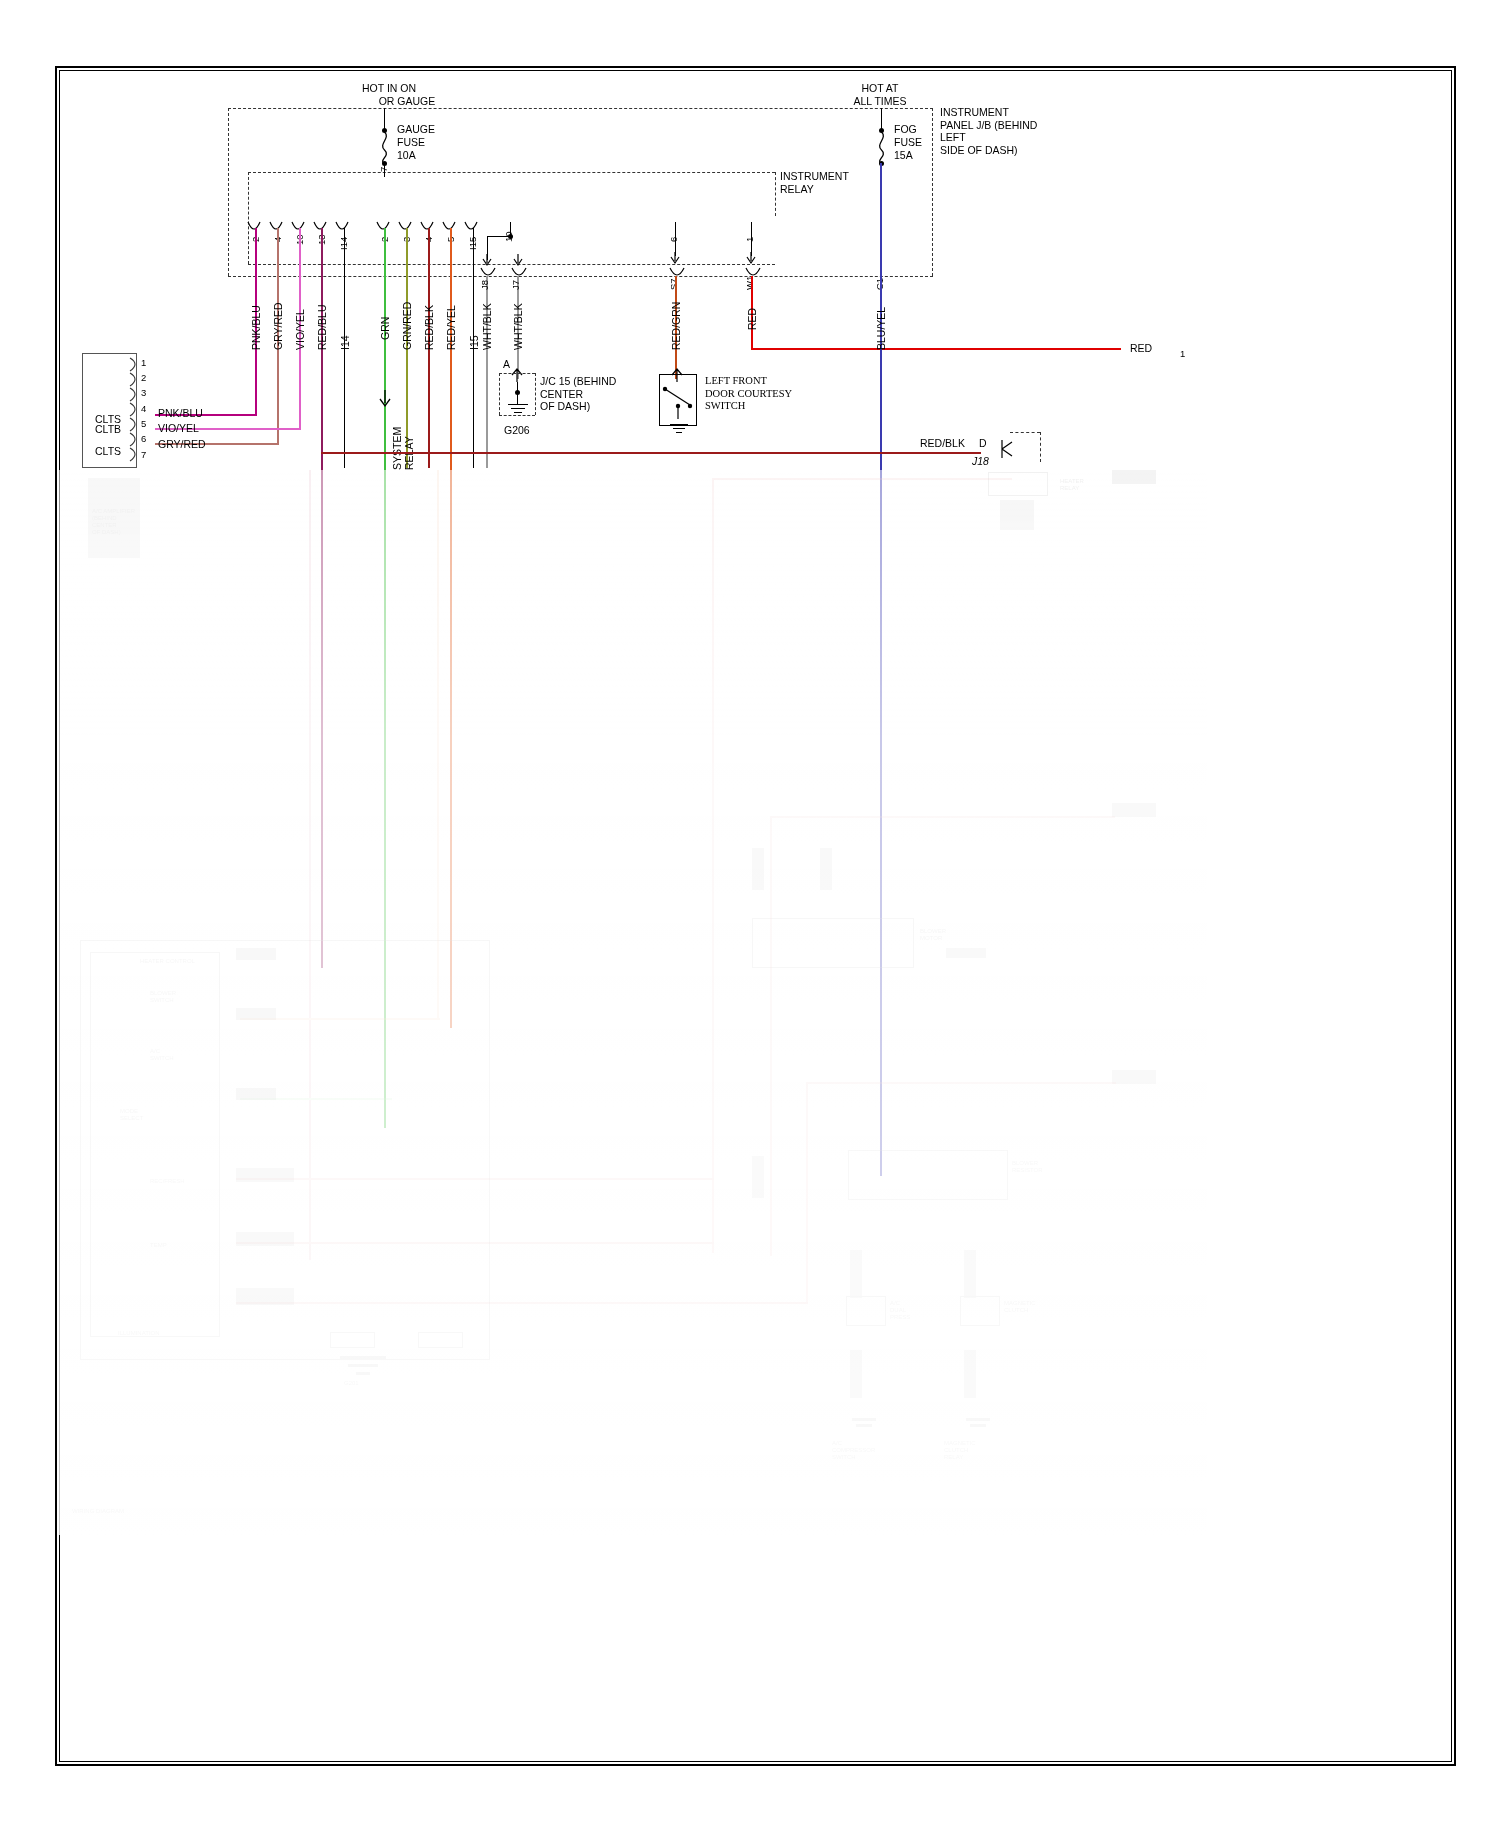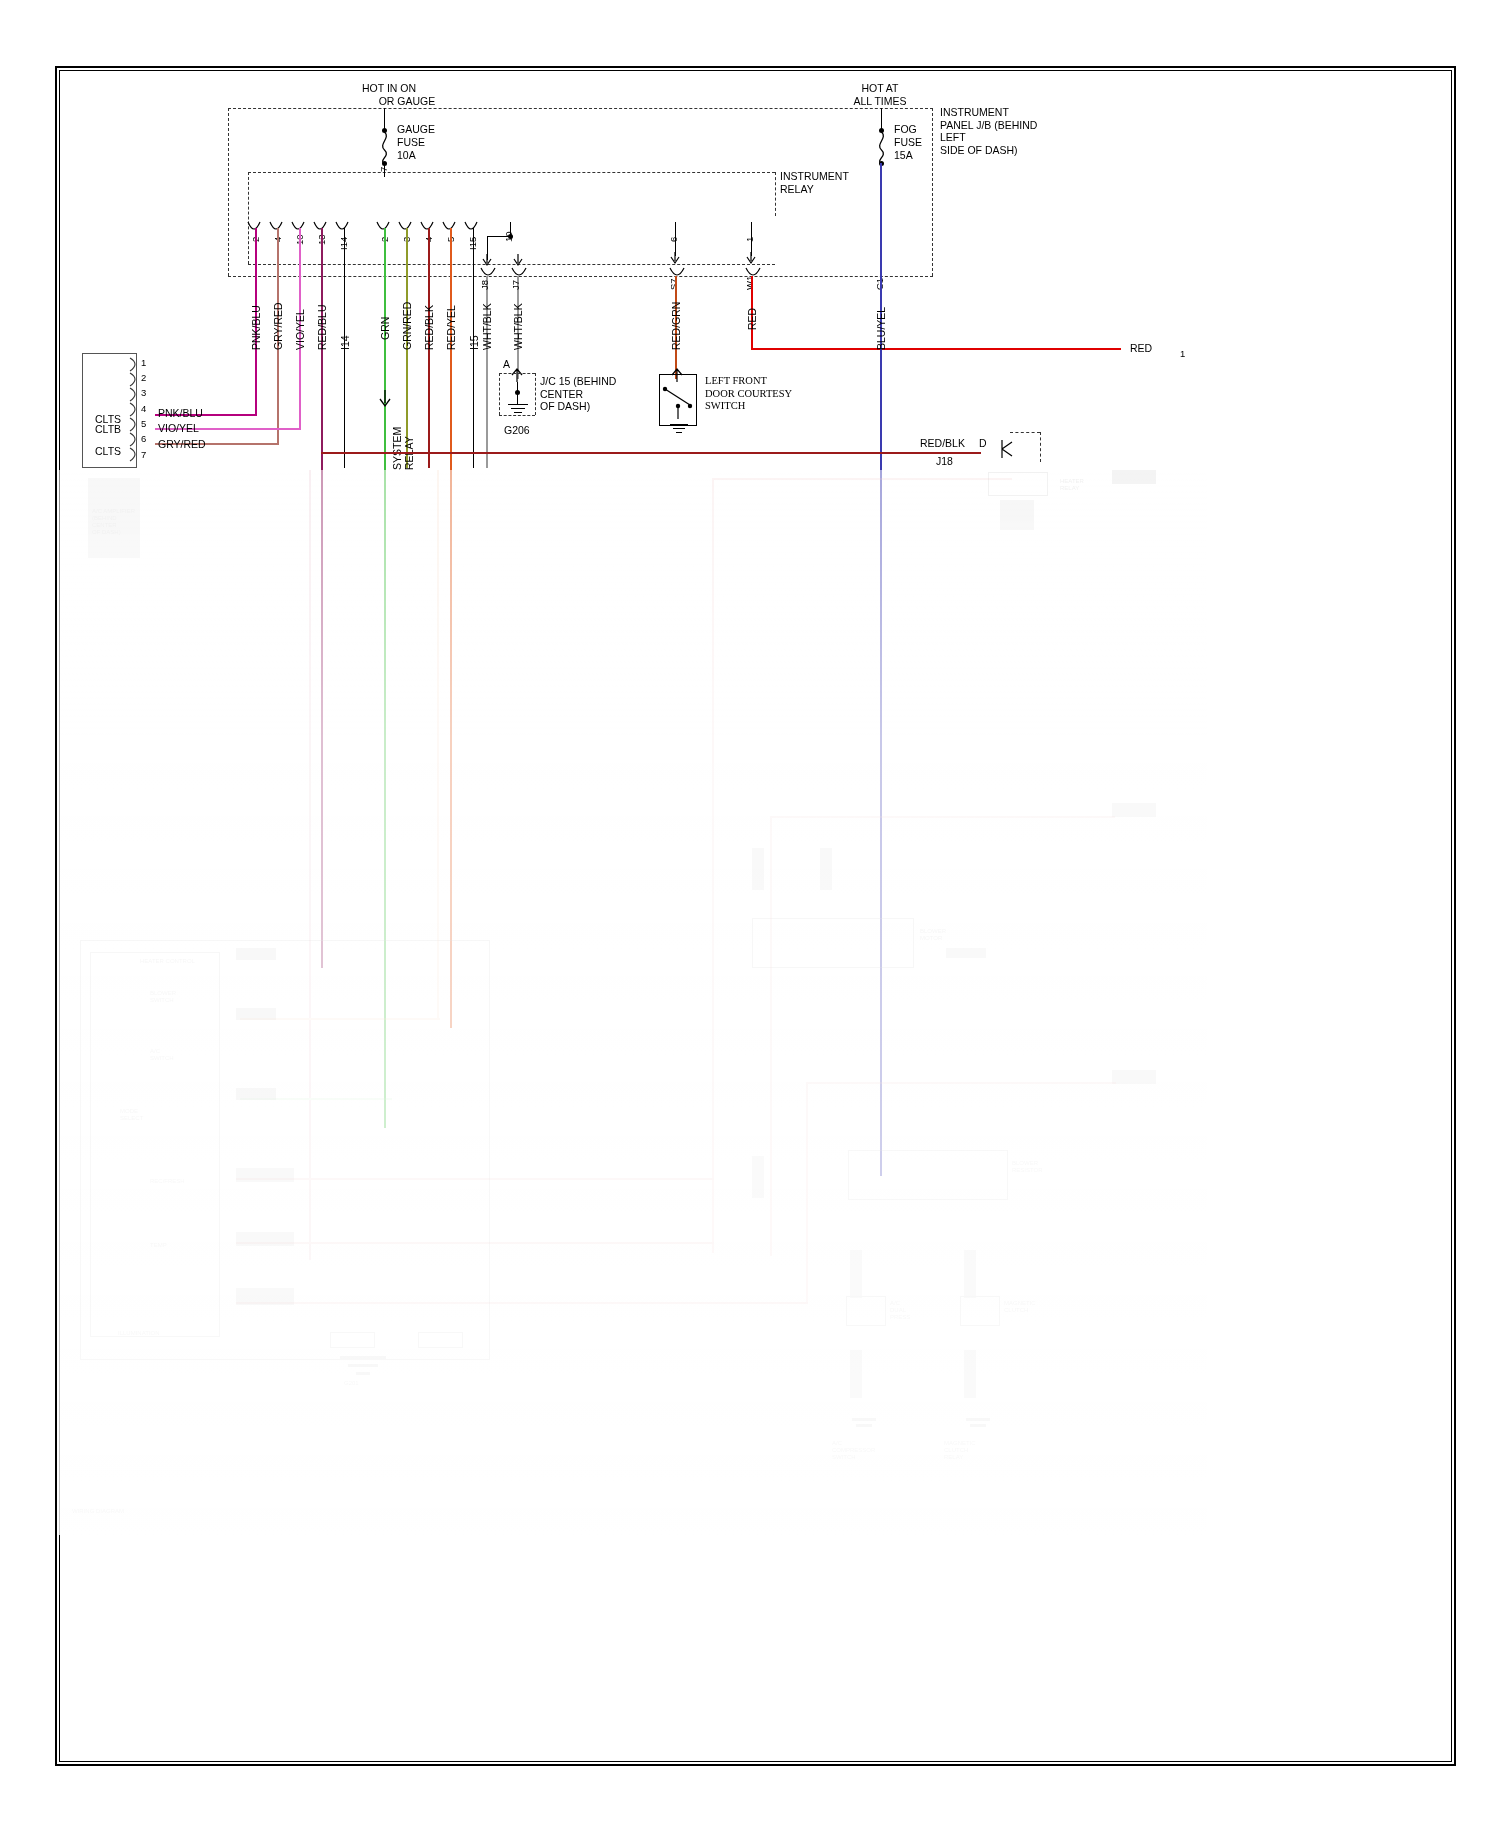--- a/index.html
+++ b/index.html
@@ -293,21 +293,21 @@
   <div class="solid-h" style="left:673px;top:428px;width:12px;"></div>
   <div class="solid-h" style="left:676px;top:432px;width:6px;"></div>
 
   <div class="lbl" style="left:705px;top:375px;width:130px;font-family:Liberation Serif, serif;"><span>LEFT FRONT
 DOOR COURTESY
 SWITCH</span></div>
 
   <div class="w hw" style="left:321px;top:452px;width:660px;background:#9b1a1a;"></div>
   <div class="lbl" style="left:920px;top:437px;"><span>RED/BLK</span></div>
   <div class="lbl" style="left:979px;top:437px;"><span>D</span></div>
-  <div class="lbl" style="left:936px;top:455px;"><span>J18</span></div>
+  <div class="lbl" style="left:972px;top:455px;font-style:italic;"><span>J18</span></div>
   <svg style="left:1000px;top:438px;" width="16" height="22">
     <path d="M2,2 L2,20 M2,11 L12,4 M2,11 L12,18" stroke="#000" stroke-width="1.2" fill="none"></path>
   </svg>
   <div class="dashline-h" style="left:1010px;top:432px;width:30px;"></div>
   <div class="dashline-v" style="left:1040px;top:432px;height:30px;"></div>
 
   <div class="faded">
 
     <div class="fblk" style="left:88px;top:478px;width:52px;height:80px;background:#c9c9c9;"></div>
     <div class="ftxt" style="left:92px;top:508px;">A/C AMPLIFIER

